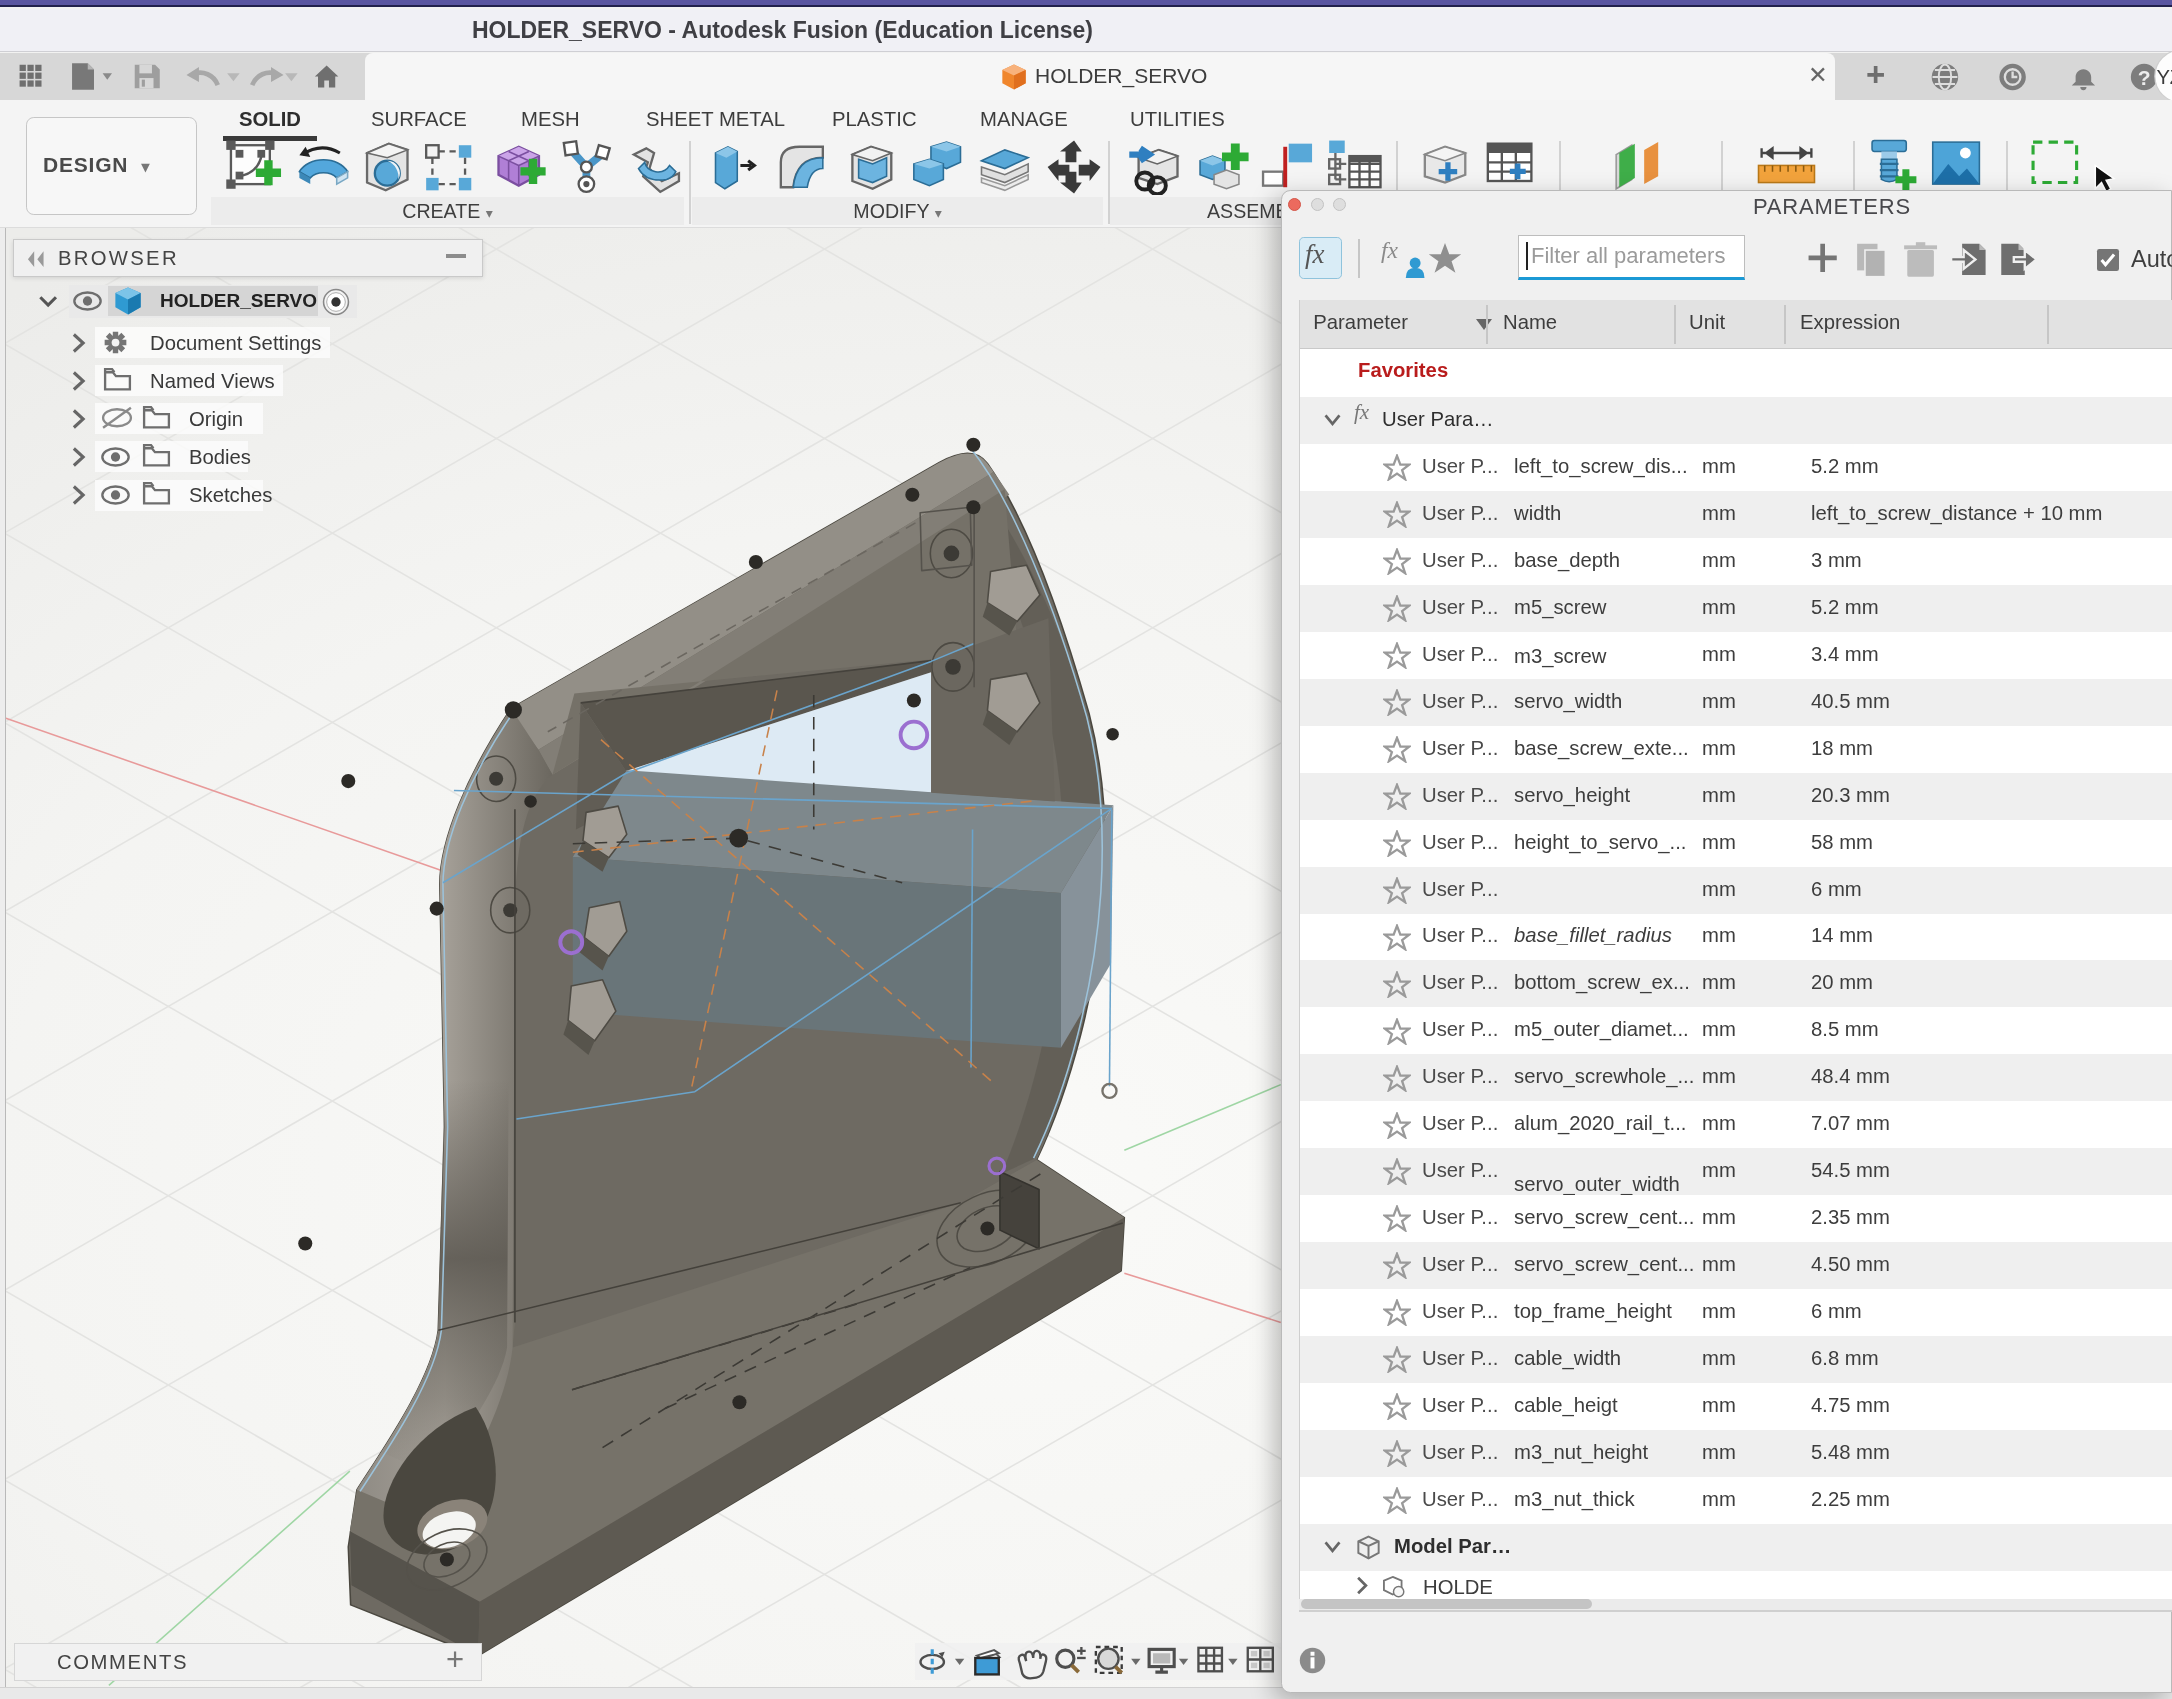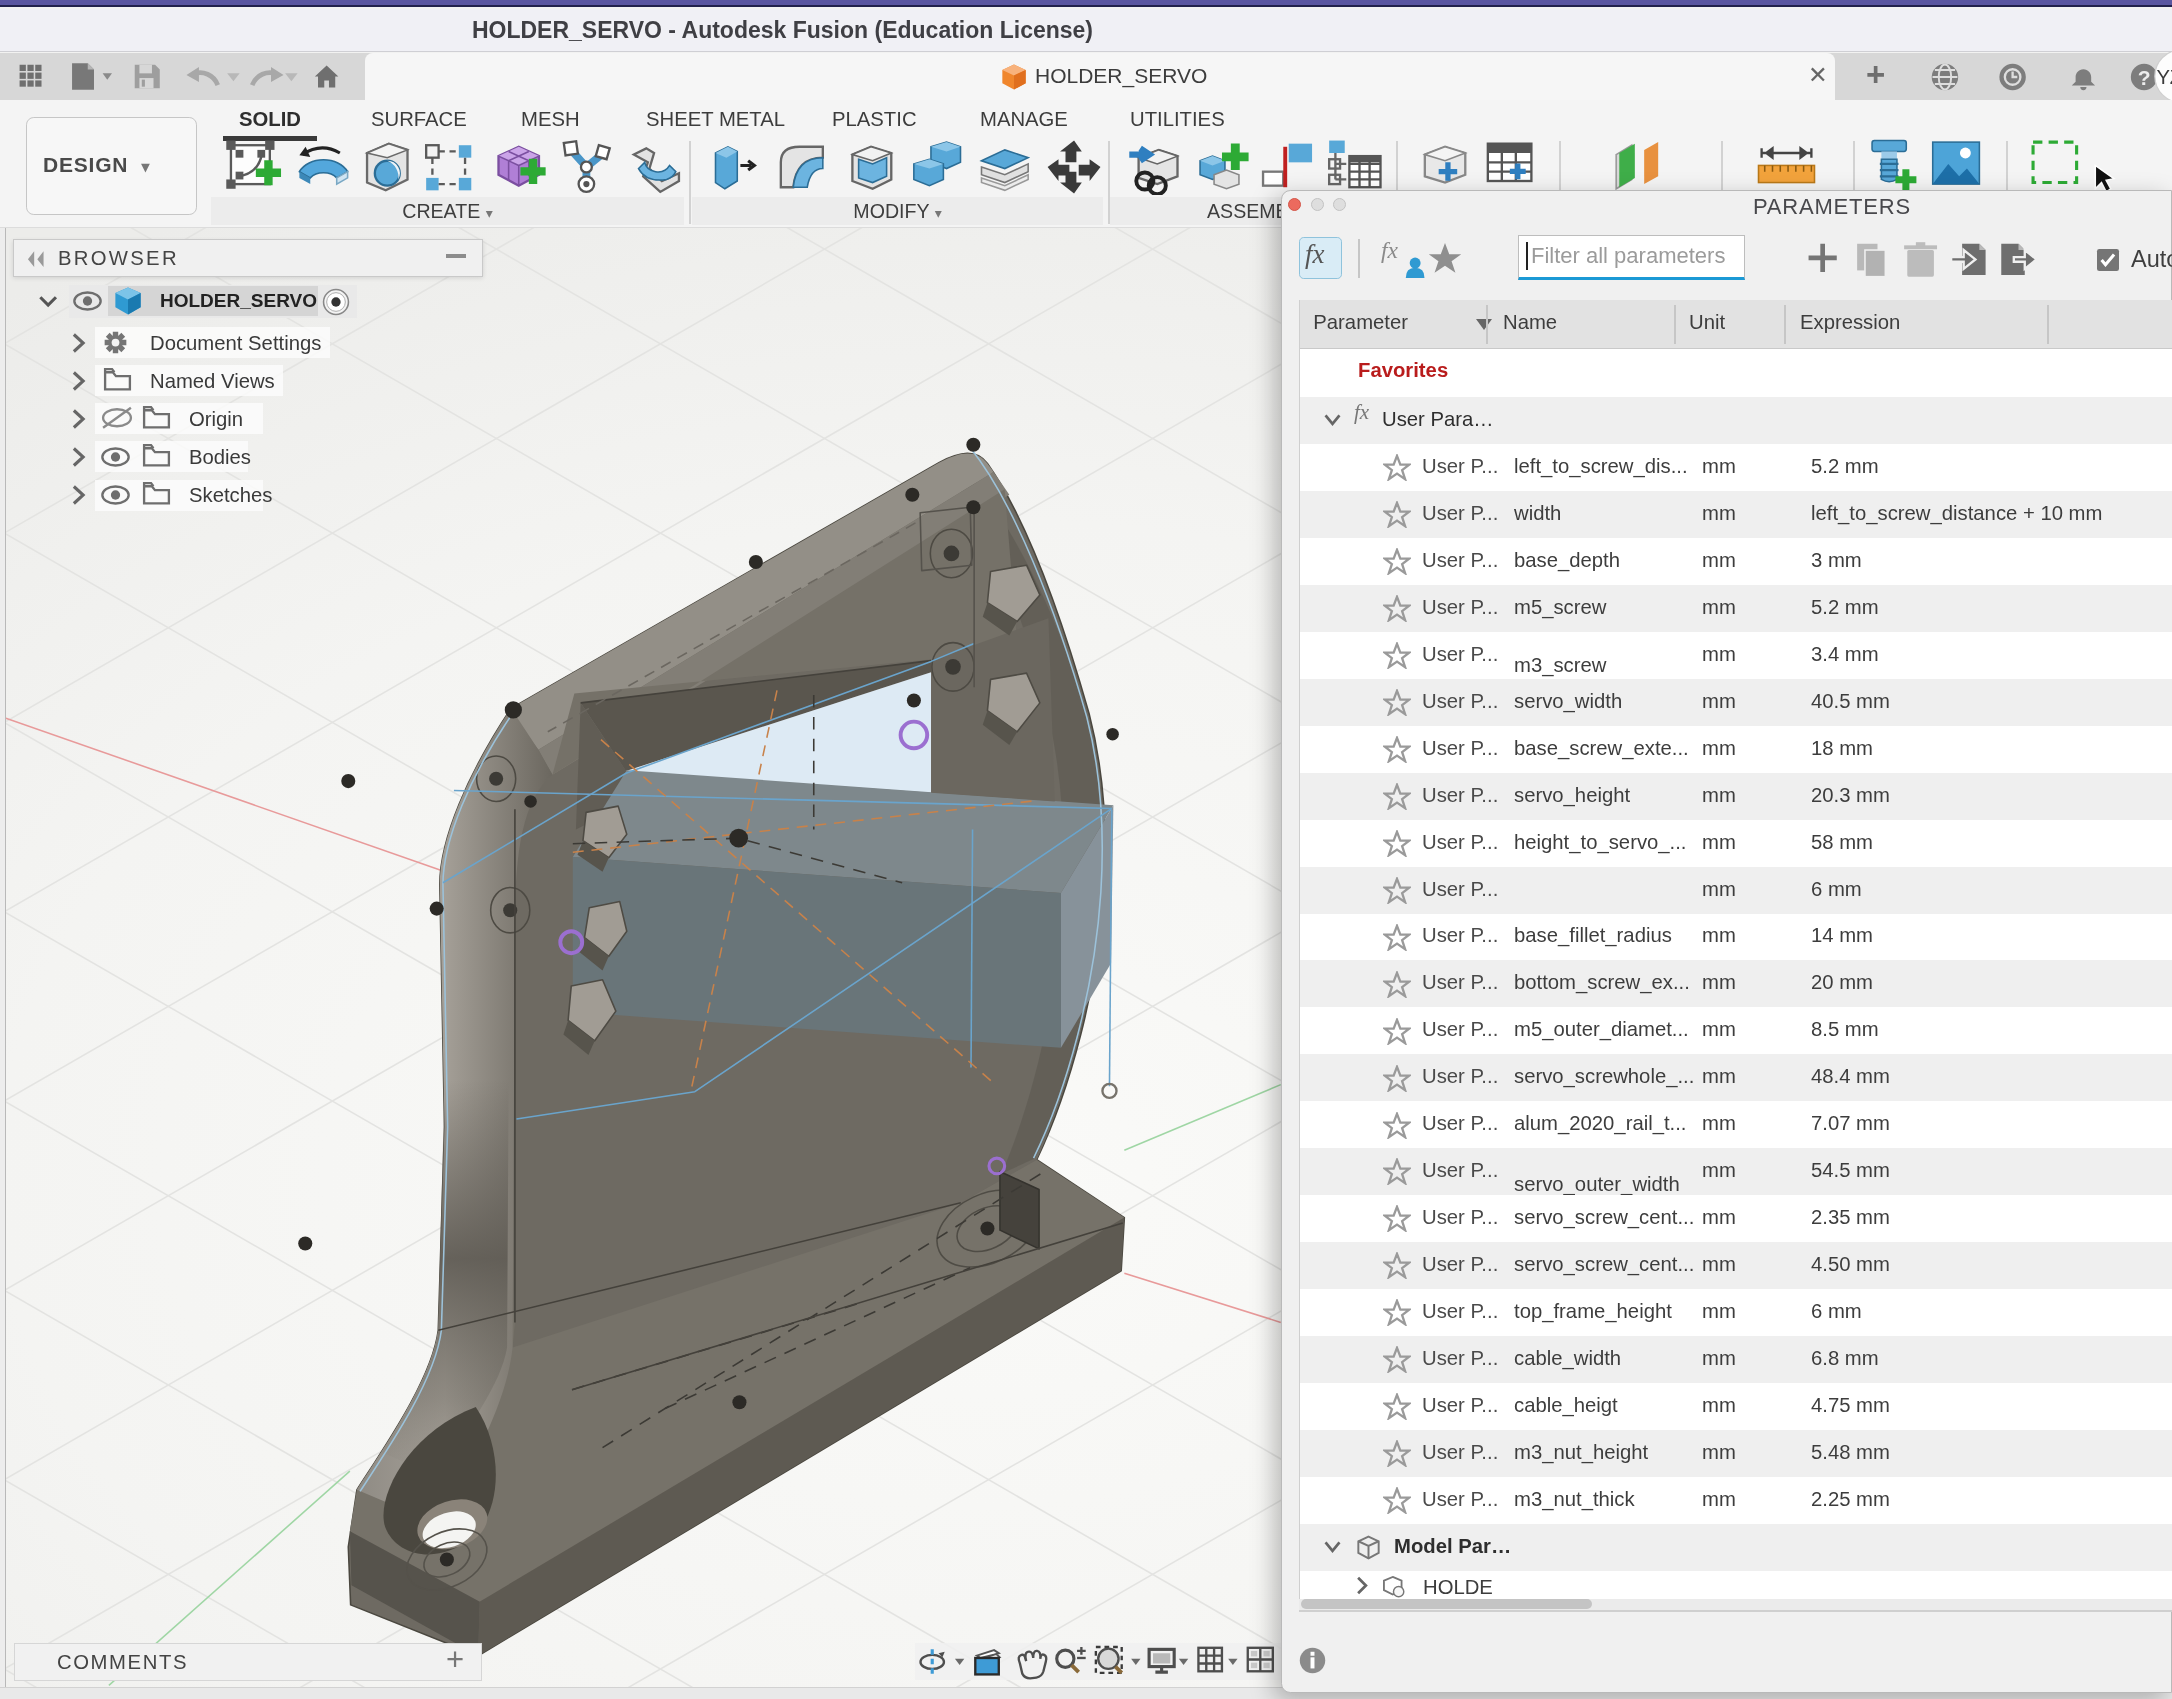--- a/index.html
+++ b/index.html
@@ -760,21 +760,21 @@
       </svg>
       <div class="cell" style="left:122px;top:296px;color:#4a4a4a;">User P...</div>
       <div class="cell" style="left:214px;top:296px;">m5_screw</div>
       <div class="cell" style="left:402px;top:296px;">mm</div>
       <div class="cell" style="left:511px;top:296px;">5.2 mm</div>
       <div class="trow" style="left:0;top:332px;background:#fff;"></div>
       <svg class="abs" style="left:83px;top:342px" width="28" height="27" viewBox="0 0 36 34">
         <path d="M18 2 L22.3 13.2 L34 13.2 L24.6 20.4 L28.4 32 L18 24.8 L7.6 32 L11.4 20.4 L2 13.2 L13.7 13.2 Z" fill="none" stroke="#9a9a9a" stroke-width="3"></path>
       </svg>
       <div class="cell" style="left:122px;top:343px;color:#4a4a4a;">User P...</div>
-      <div class="cell" style="left:214px;top:354px;">m3_screw</div>
+      <div class="cell" style="left:214px;top:345px;">m3_screw</div>
       <div class="cell" style="left:402px;top:343px;">mm</div>
       <div class="cell" style="left:511px;top:343px;">3.4 mm</div>
       <div class="trow" style="left:0;top:379px;background:#efefef;"></div>
       <svg class="abs" style="left:83px;top:389px" width="28" height="27" viewBox="0 0 36 34">
         <path d="M18 2 L22.3 13.2 L34 13.2 L24.6 20.4 L28.4 32 L18 24.8 L7.6 32 L11.4 20.4 L2 13.2 L13.7 13.2 Z" fill="none" stroke="#9a9a9a" stroke-width="3"></path>
       </svg>
       <div class="cell" style="left:122px;top:390px;color:#4a4a4a;">User P...</div>
       <div class="cell" style="left:214px;top:390px;">servo_width</div>
       <div class="cell" style="left:402px;top:390px;">mm</div>
       <div class="cell" style="left:511px;top:390px;">40.5 mm</div>
@@ -808,21 +808,21 @@
       </svg>
       <div class="cell" style="left:122px;top:578px;color:#4a4a4a;">User P...</div>
       <div class="cell" style="left:214px;top:578px;margin-top:40px;">servo_base_wall_...</div>
       <div class="cell" style="left:402px;top:578px;">mm</div>
       <div class="cell" style="left:511px;top:578px;">6 mm</div>
       <div class="trow" style="left:0;top:614px;background:#fff;"></div>
       <svg class="abs" style="left:83px;top:624px" width="28" height="27" viewBox="0 0 36 34">
         <path d="M18 2 L22.3 13.2 L34 13.2 L24.6 20.4 L28.4 32 L18 24.8 L7.6 32 L11.4 20.4 L2 13.2 L13.7 13.2 Z" fill="none" stroke="#9a9a9a" stroke-width="3"></path>
       </svg>
       <div class="cell" style="left:122px;top:624px;color:#4a4a4a;">User P...</div>
-      <div class="cell" style="left:214px;top:624px;">base_fillet_radius</div>
+      <div class="cell" style="left:214px;top:624px;font-style:italic;">base_fillet_radius</div>
       <div class="cell" style="left:402px;top:624px;">mm</div>
       <div class="cell" style="left:511px;top:624px;">14 mm</div>
       <div class="trow" style="left:0;top:660px;background:#efefef;"></div>
       <svg class="abs" style="left:83px;top:671px" width="28" height="27" viewBox="0 0 36 34">
         <path d="M18 2 L22.3 13.2 L34 13.2 L24.6 20.4 L28.4 32 L18 24.8 L7.6 32 L11.4 20.4 L2 13.2 L13.7 13.2 Z" fill="none" stroke="#9a9a9a" stroke-width="3"></path>
       </svg>
       <div class="cell" style="left:122px;top:671px;color:#4a4a4a;">User P...</div>
       <div class="cell" style="left:214px;top:671px;">bottom_screw_ex...</div>
       <div class="cell" style="left:402px;top:671px;">mm</div>
       <div class="cell" style="left:511px;top:671px;">20 mm</div>

